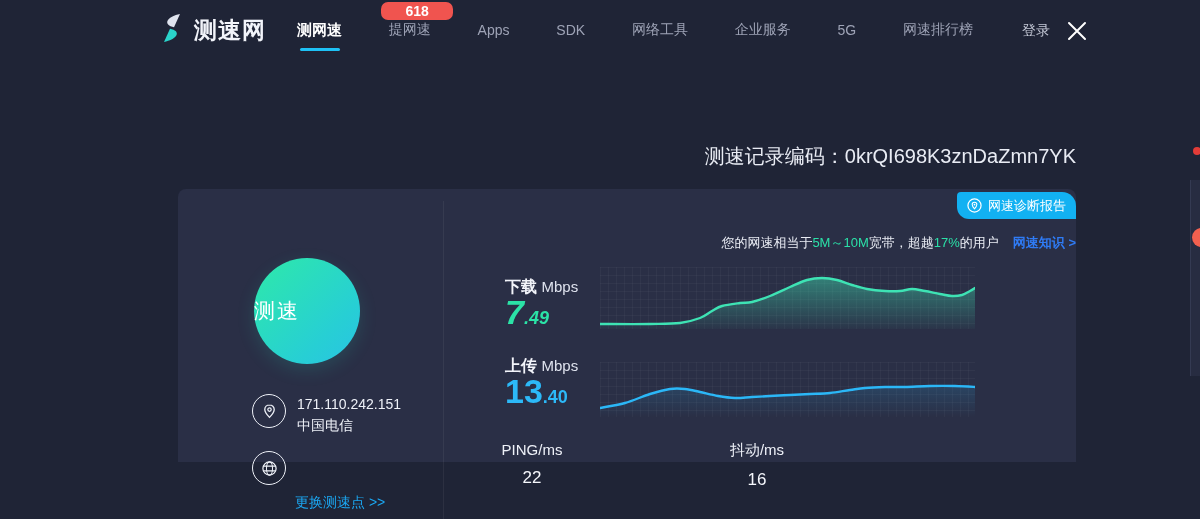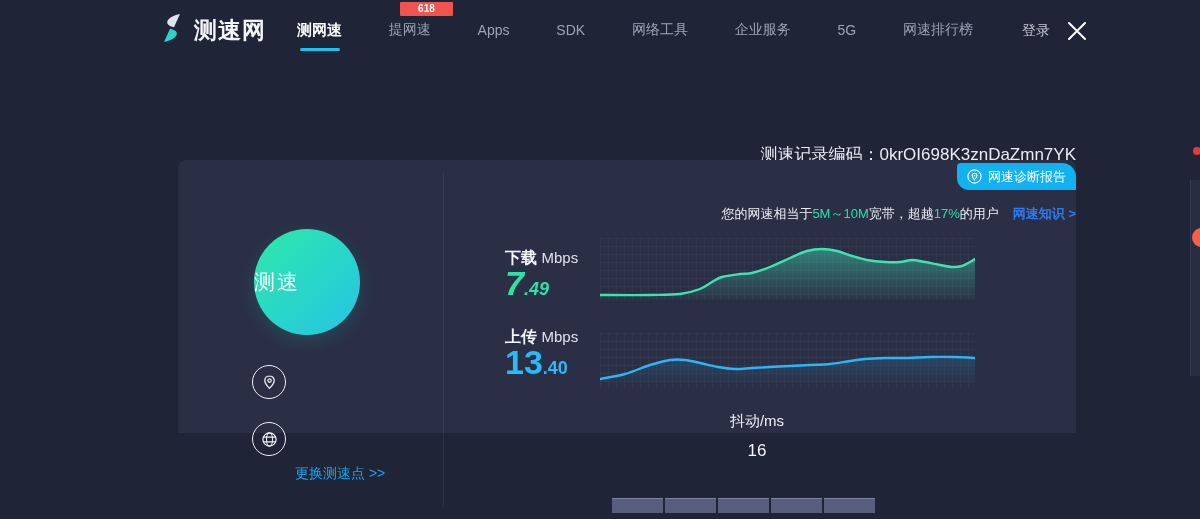--- a/index.html
+++ b/index.html
@@ -9,27 +9,27 @@
     font-family:"Liberation Sans","DejaVu Sans",sans-serif;
   }
   
   .navbar{position:absolute;left:0;top:0;width:1200px;height:60px;}
   .logo{position:absolute;left:158px;top:13px;display:flex;align-items:center;gap:8px;cursor:pointer;}
   .logo-text{font-size:23px;font-weight:700;color:#f2f4fa;letter-spacing:1px;}
   .nav-list{position:absolute;left:295px;top:0;width:680px;height:60px;display:flex;justify-content:space-between;align-items:center;}
   .nav-item{position:relative;font-size:14px;color:#9ea3b6;cursor:pointer;padding:4px 2px;white-space:nowrap;}
   .nav-item.active{color:#ffffff;font-weight:700;font-size:15px;}
   .nav-item.active .underline{position:absolute;left:50%;transform:translateX(-50%);bottom:-7px;width:40px;height:3px;border-radius:2px;background:#1ec1f5;}
-  .badge{position:absolute;top:-15px;right:-20px;background:#f0544f;color:#fff;font-size:10px;font-weight:700;padding:2px 18px;border-radius:1px;line-height:1;}
+  .badge{position:absolute;top:-15px;right:-20px;background:#f0544f;color:#fff;font-size:14px;font-weight:700;padding:2px 24px;border-radius:7px;line-height:1;}
   .login{position:absolute;right:150px;top:22px;font-size:14px;color:#c6cad8;cursor:pointer;}
   .close-btn{position:absolute;right:112px;top:20px;width:22px;height:22px;cursor:pointer;}
   
-  .record-line{position:absolute;right:124px;top:143px;font-size:17px;color:#e9ecf4;}
-  
-  .panel{position:absolute;left:178px;top:160px;width:898px;height:273px;background:#2a2f46;border-radius:8px 8px 0 0;}
+  .record-line{position:absolute;right:124px;top:143px;font-size:20px;color:#e9ecf4;}
+  
+  .panel{position:absolute;left:178px;top:189px;width:898px;height:273px;background:#2a2f46;border-radius:8px 8px 0 0;}
   .panel-divider{position:absolute;left:265px;top:12px;width:1px;height:335px;background:rgba(255,255,255,0.06);}
   .diagnose-btn{position:absolute;left:779px;top:3px;width:119px;height:27px;background:#12b1f2;border-radius:4px 14px 0 12px;display:flex;align-items:center;justify-content:center;gap:6px;cursor:pointer;}
   .diagnose-btn span{font-size:13px;color:#fff;}
   
   .test-circle{position:absolute;left:76px;top:69px;width:106px;height:106px;border-radius:50%;
     background:linear-gradient(135deg,#2ee9a9 0%,#27cfd4 70%,#29c3e4 100%);
     display:flex;align-items:center;cursor:pointer;
     box-shadow:0 6px 18px rgba(41,220,190,0.15);}
   .test-circle span{font-size:21px;color:#fff;letter-spacing:2px;}
   .info-item{position:absolute;left:74px;display:flex;gap:11px;}
@@ -124,20 +124,24 @@
   <div class="test-circle">
     <span>测速</span>
   </div>
 
   <div class="info-item" style="top:205px;">
     <div class="info-icon">
       <svg width="17" height="17" viewBox="0 0 18 18">
         <path d="M9 2 C6.2 2 4 4.2 4 7 C4 10.4 9 15.2 9 15.2 C9 15.2 14 10.4 14 7 C14 4.2 11.8 2 9 2 Z" fill="none" stroke="#eef1f8" stroke-width="1.4"></path>
         <circle cx="9" cy="7" r="1.8" fill="none" stroke="#eef1f8" stroke-width="1.3"></circle>
       </svg>
+    </div>
+    <div class="info-text">
+      <div>171.110.242.151</div>
+      <div>中国电信</div>
     </div>
   </div>
 
   <div class="info-item" style="top:262px;">
     <div class="info-icon">
       <svg width="17" height="17" viewBox="0 0 18 18">
         <circle cx="9" cy="9" r="7" fill="none" stroke="#eef1f8" stroke-width="1.3"></circle>
         <ellipse cx="9" cy="9" rx="3.2" ry="7" fill="none" stroke="#eef1f8" stroke-width="1.1"></ellipse>
         <path d="M2.5 6.5 H15.5 M2.5 11.5 H15.5" fill="none" stroke="#eef1f8" stroke-width="1.1"></path>
       </svg>
@@ -180,20 +184,24 @@
         <linearGradient id="ul-grad" x1="0" y1="0" x2="0" y2="1">
           <stop offset="0%" stop-color="#2bb7f7" stop-opacity="0.16"></stop>
           <stop offset="100%" stop-color="#2bb7f7" stop-opacity="0.0"></stop>
         </linearGradient>
       </defs>
       <path class="area" fill="url(#ul-grad)" d="M0 46 C4.2 45.2 16.7 43.3 25 41 C33.3 38.7 42.5 34.3 50 32 C57.5 29.7 64.2 27.8 70 27 C75.8 26.2 80.0 26.5 85 27 C90.0 27.5 94.5 28.8 100 30 C105.5 31.2 112.2 33.0 118 34 C123.8 35.0 129.3 35.8 135 36 C140.7 36.2 146.2 35.3 152 35 C157.8 34.7 163.7 34.3 170 34 C176.3 33.7 183.3 33.3 190 33 C196.7 32.7 203.3 32.3 210 32 C216.7 31.7 223.3 31.7 230 31 C236.7 30.3 244.2 28.8 250 28 C255.8 27.2 259.2 26.5 265 26 C270.8 25.5 278.3 25.2 285 25 C291.7 24.8 297.5 25.2 305 25 C312.5 24.8 321.7 24.2 330 24 C338.3 23.8 347.5 23.8 355 24 C362.5 24.2 371.7 24.8 375 25 L375 55 L0 55 Z"></path>
       <path class="line" fill="none" stroke="#2bb7f7" stroke-width="2.4" stroke-linecap="round" d="M0 46 C4.2 45.2 16.7 43.3 25 41 C33.3 38.7 42.5 34.3 50 32 C57.5 29.7 64.2 27.8 70 27 C75.8 26.2 80.0 26.5 85 27 C90.0 27.5 94.5 28.8 100 30 C105.5 31.2 112.2 33.0 118 34 C123.8 35.0 129.3 35.8 135 36 C140.7 36.2 146.2 35.3 152 35 C157.8 34.7 163.7 34.3 170 34 C176.3 33.7 183.3 33.3 190 33 C196.7 32.7 203.3 32.3 210 32 C216.7 31.7 223.3 31.7 230 31 C236.7 30.3 244.2 28.8 250 28 C255.8 27.2 259.2 26.5 265 26 C270.8 25.5 278.3 25.2 285 25 C291.7 24.8 297.5 25.2 305 25 C312.5 24.8 321.7 24.2 330 24 C338.3 23.8 347.5 23.8 355 24 C362.5 24.2 371.7 24.8 375 25"></path>
     </svg>
   </div>
 
+  <div class="stat" style="left:289px;top:252px;">
+    <div class="s-label">PING/ms</div>
+    <div class="s-value">22</div>
+  </div>
   <div class="stat" style="left:514px;top:252px;">
     <div class="s-label">抖动/ms</div>
     <div class="s-value">16</div>
   </div>
 
   <div class="rating-row">
     <div class="rating-box"></div>
     <div class="rating-box"></div>
     <div class="rating-box"></div>
     <div class="rating-box"></div>

